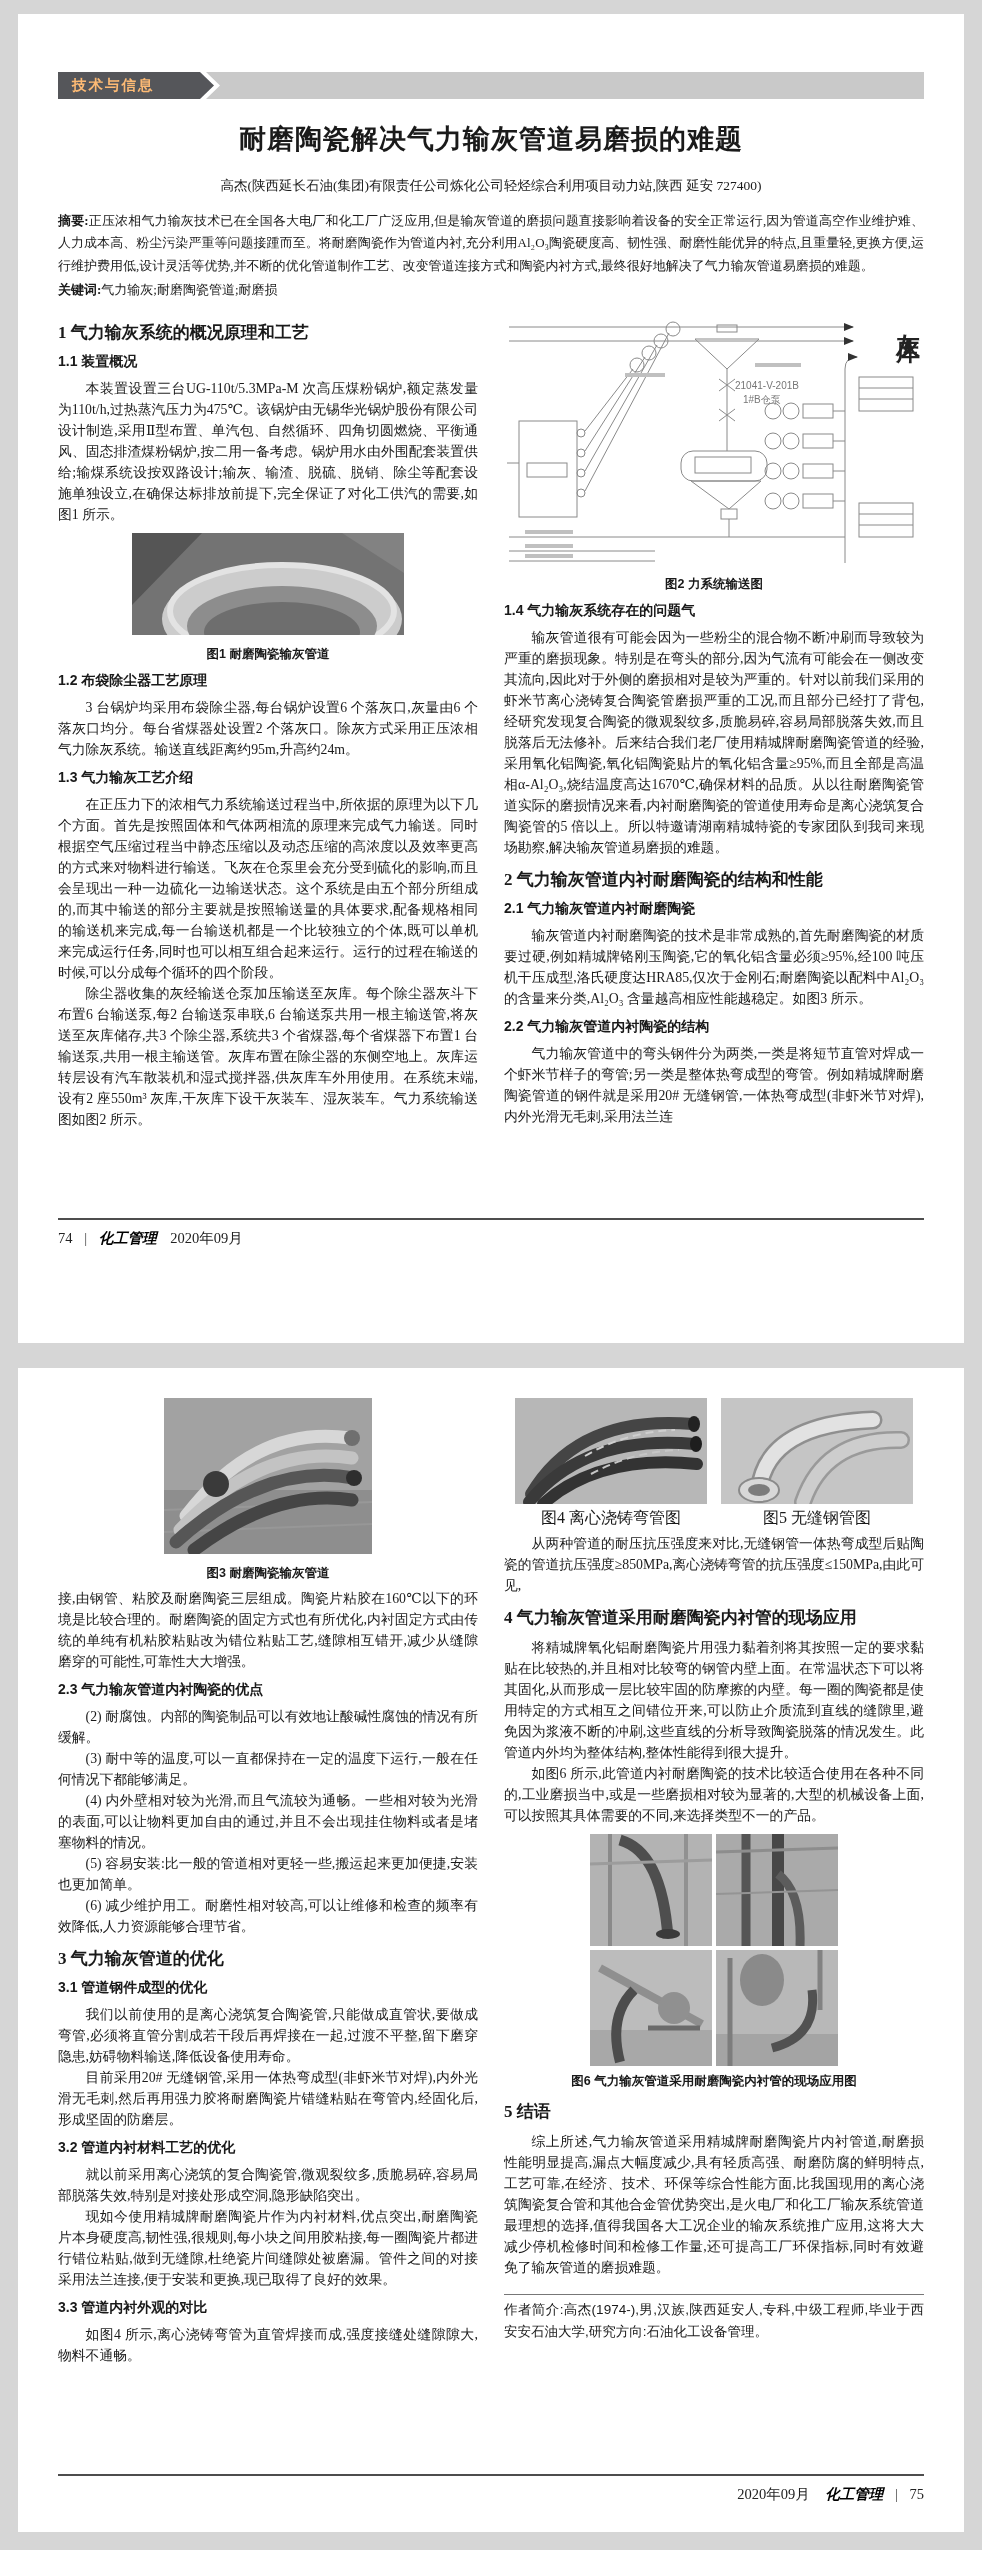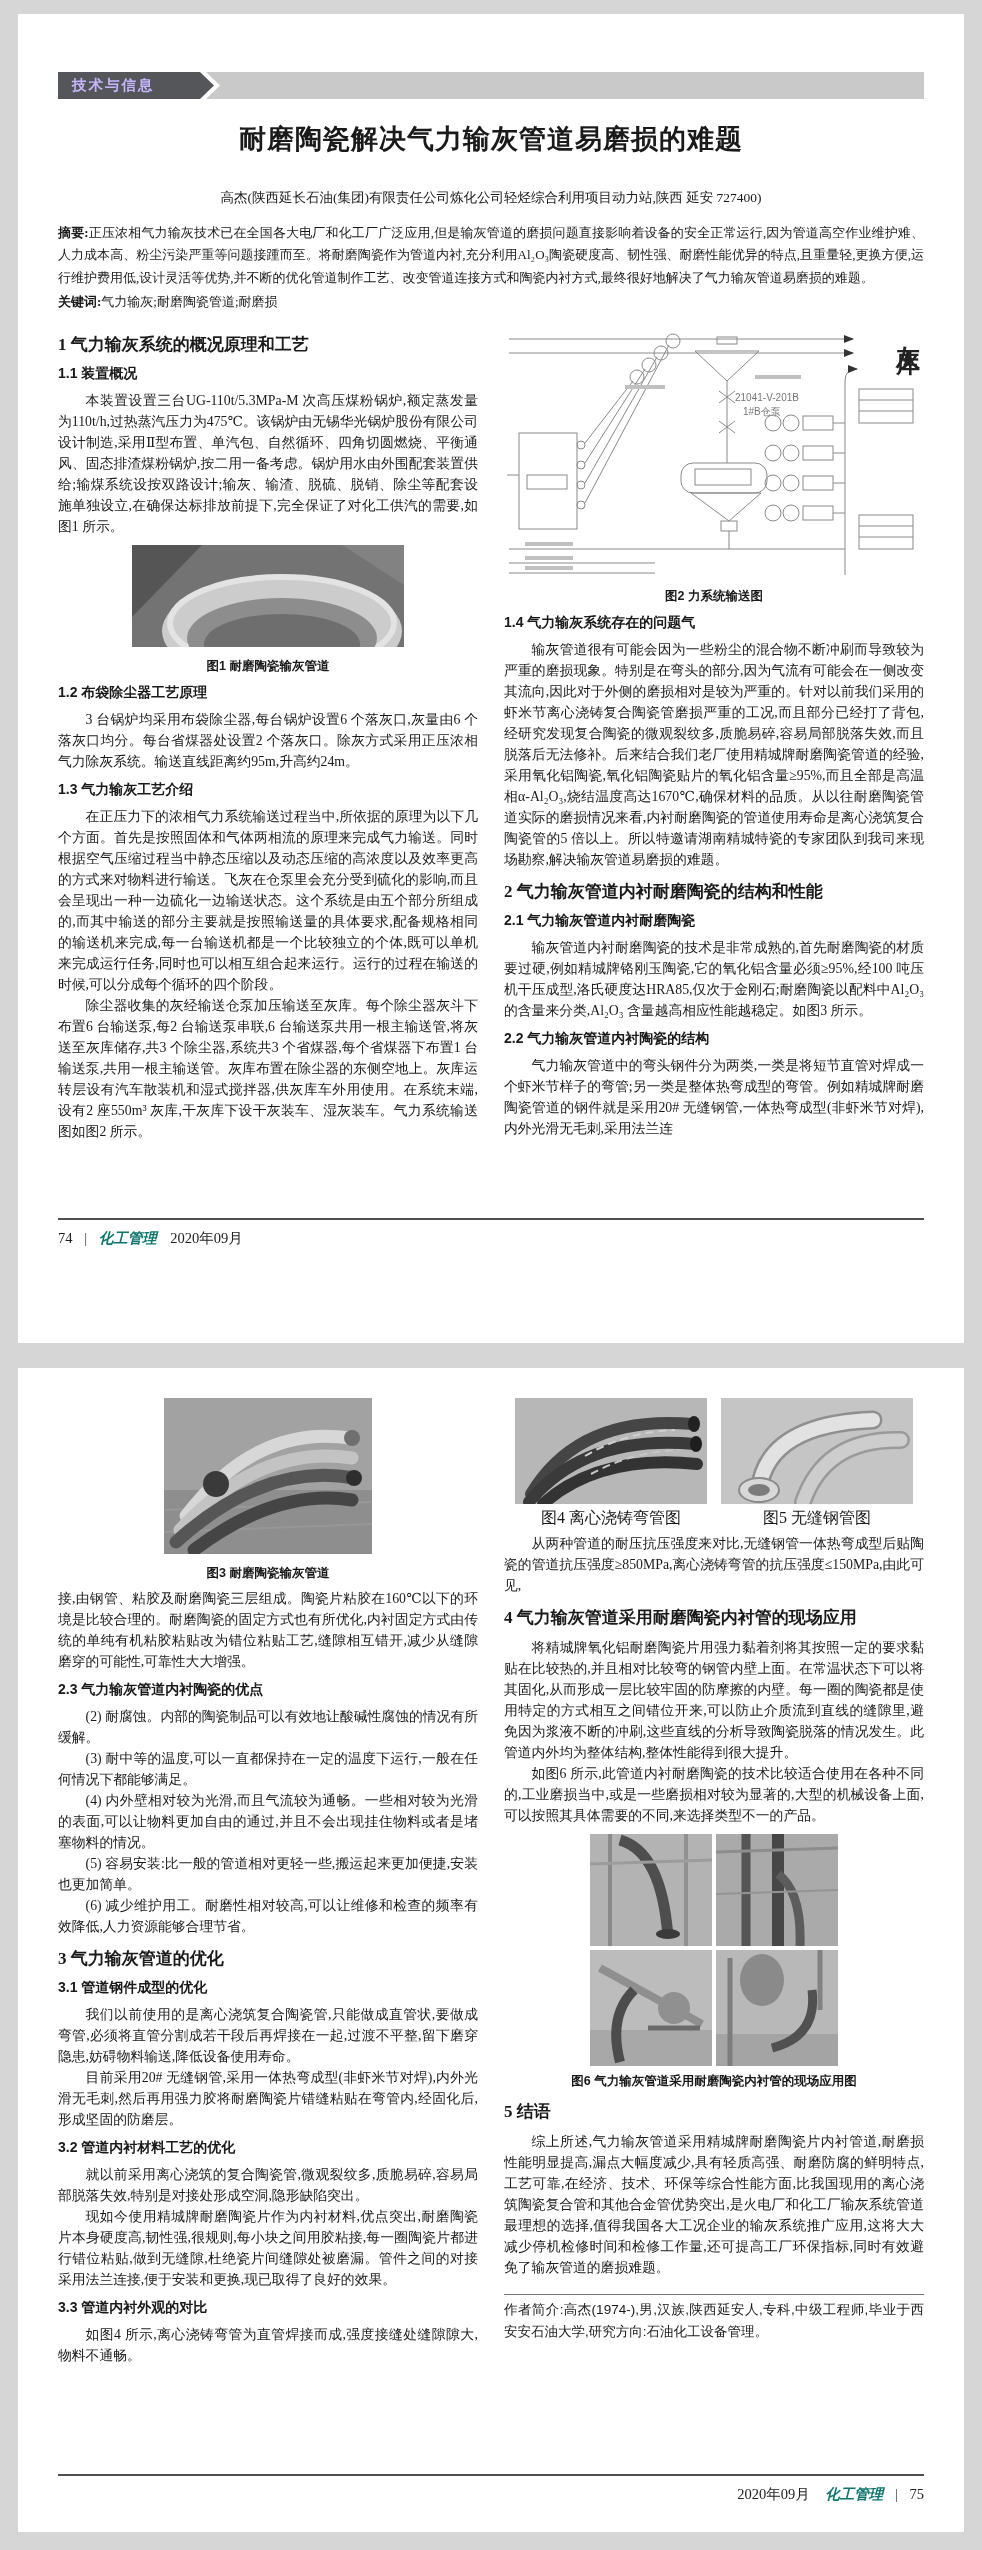--- a/index.html
+++ b/index.html
@@ -3,28 +3,28 @@
 <meta charset="utf-8">
 <style>
   html,body{margin:0;padding:0;background:#d6d6d6;}
   body{width:982px;font-family:"Liberation Serif","DejaVu Serif",serif;color:#1a1a1a;}
   .page{width:946px;margin:0 auto;background:#ffffff;position:relative;overflow:hidden;}
   .page1{height:1329px;margin-top:14px;}
   .page2{height:1164px;margin-top:25px;}
   .inner{padding:0 40px;}
   
   .hdr-row{display:flex;align-items:center;margin-top:58px;height:27px;}
-  .hdr-badge{background:#55565a;color:#c4b5fd;font:bold 14.5px "Liberation Sans","DejaVu Sans",sans-serif;
+  .hdr-badge{background:#55565a;color:#fdba74;font:bold 14.5px "Liberation Sans","DejaVu Sans",sans-serif;
     letter-spacing:2px;height:27px;line-height:27px;padding:0 22px 0 14px;min-width:120px;
     clip-path:polygon(0 0,calc(100% - 14px) 0,100% 50%,calc(100% - 14px) 100%,0 100%);}
   .hdr-bar{flex:1;height:27px;background:#c9c9c9;margin-left:-8px;
     clip-path:polygon(0 0,100% 0,100% 100%,0 100%,14px 50%);}
   
   .title{text-align:center;font:bold 27px "Liberation Sans","DejaVu Sans",sans-serif;margin-top:22px;letter-spacing:1px;}
-  .author{text-align:center;font-size:13.5px;margin-top:32px;}
+  .author{text-align:center;font-size:13.5px;margin-top:20px;}
   .abstract{margin-top:15px;font-size:13px;line-height:1.72;text-align:justify;}
   .abstract b,.kw b{font-weight:bold;}
   .kw{font-size:13px;margin-top:4px;}
   
   .cols{display:flex;gap:26px;margin-top:12px;height:880px;overflow:hidden;}
   .cols2{display:flex;gap:26px;margin-top:22px;height:1072px;overflow:hidden;}
   .col{width:420px;overflow:hidden;}
   p.body{font-size:13.8px;line-height:21px;text-align:justify;margin:0;text-indent:2em;}
   p.noind{text-indent:0;}
   .h1s{font:bold 17px "Liberation Serif","DejaVu Serif",serif;margin:10px 0 8px;}
@@ -35,21 +35,21 @@
   .figrow{display:flex;gap:14px;justify-content:center;margin:8px 0 4px;}
   .figcell{text-align:center;}
   .fig2wrap{position:relative;margin:2px 0 0;}
   .silo{position:absolute;right:0px;top:2px;writing-mode:vertical-rl;font:bold 24px "Liberation Serif","DejaVu Serif",serif;letter-spacing:4px;color:#222;}
   .fig6grid{display:grid;grid-template-columns:122px 122px;gap:4px;width:248px;margin:6px auto 0;}
   
   .pfooter{position:absolute;left:40px;right:40px;bottom:95px;}
   .pfooter2{position:absolute;left:40px;right:40px;bottom:28px;}
   .frule{border-top:2.5px solid #4e4e4e;margin-bottom:9px;}
   .ftext{font-size:14.5px;color:#222;}
-  .ftext .journal{font-style:italic;font-weight:bold;font-family:"Liberation Serif","DejaVu Serif",serif;color:#0f766e;}
+  .ftext .journal{font-style:italic;font-weight:bold;font-family:"Liberation Serif","DejaVu Serif",serif;color:#000000;}
   .ftext.right{text-align:right;}
   .fsep{margin:0 8px;color:#444;}
   .bio{border-top:1.5px solid #777;margin-top:16px;padding-top:4px;
     font:13.5px/1.65 "Liberation Sans","DejaVu Sans",sans-serif;text-align:justify;}
   svg .ln{stroke:#8a8a8a;stroke-width:1;fill:none;}
   svg .microtxt{fill:#c0c0c0;}
 </style>
 </head>
 <body>
 

